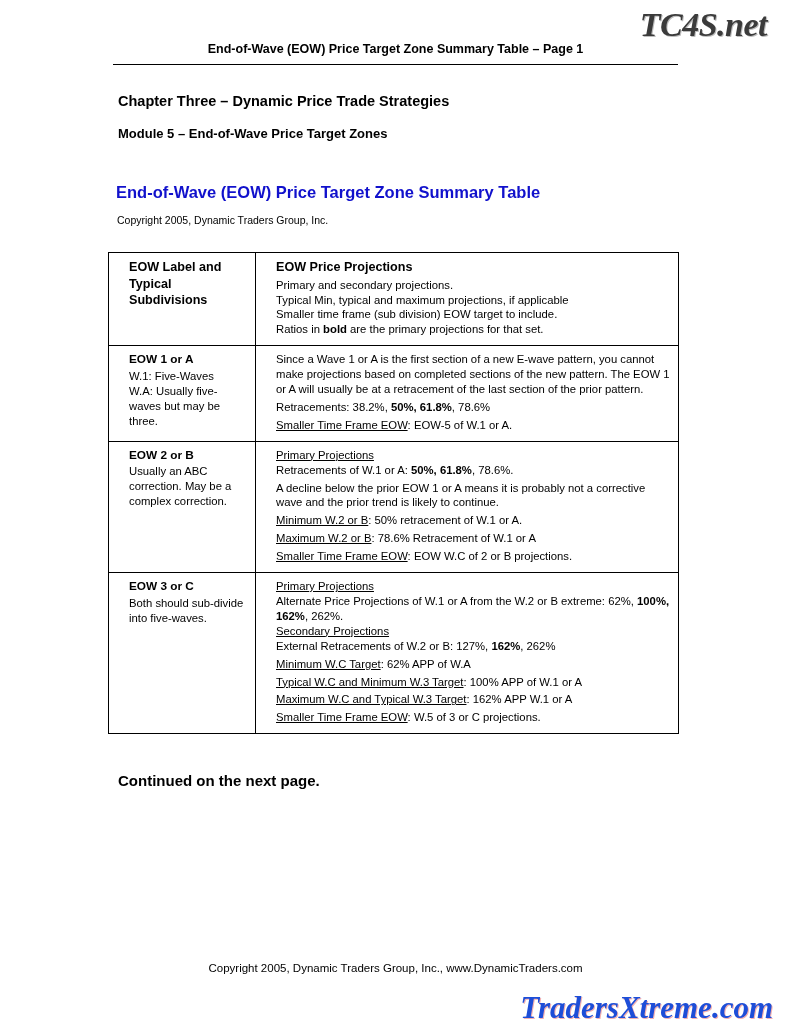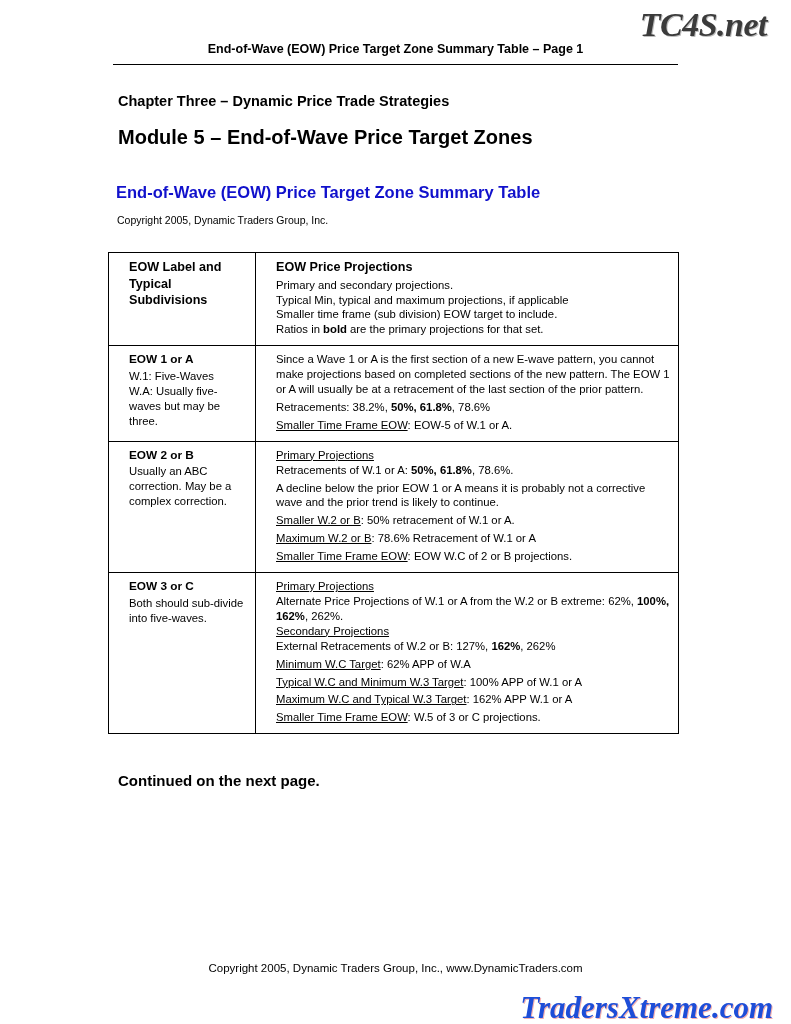--- a/index.html
+++ b/index.html
@@ -54,21 +54,21 @@
     position: absolute;
     left: 118px;
     top: 93px;
     font-size: 14.5px;
     font-weight: bold;
   }
   .mod {
     position: absolute;
     left: 118px;
     top: 126px;
-    font-size: 20px;
+    font-size: 13px;
     font-weight: bold;
   }
   .bluetitle {
     position: absolute;
     left: 116px;
     top: 183px;
     font-size: 16.5px;
     font-weight: bold;
     color: #1111cc;
   }
@@ -202,21 +202,21 @@
 
       <tr>
         <td class="col-left">
           <div class="cell-head-sm">EOW 2 or B</div>
           <span class="ln">Usually an ABC correction. May be a complex correction.</span>
         </td>
         <td class="col-right">
           <span class="ln u">Primary Projections</span>
           <span class="ln"><span>Retracements of W.1 or A: </span><span class="b">50%, 61.8%</span><span>, 78.6%.</span></span>
           <span class="ln sp">A decline below the prior EOW 1 or A means it is probably not a corrective wave and the prior trend is likely to continue.</span>
-          <span class="ln sp"><span class="u">Smaller W.2 or B</span><span>: 50% retracement of W.1 or A.</span></span>
+          <span class="ln sp"><span class="u">Minimum W.2 or B</span><span>: 50% retracement of W.1 or A.</span></span>
           <span class="ln sp"><span class="u">Maximum W.2 or B</span><span>: 78.6% Retracement of W.1 or A</span></span>
           <span class="ln sp"><span class="u">Smaller Time Frame EOW</span><span>: EOW W.C of 2 or B projections.</span></span>
         </td>
       </tr>
 
       <tr>
         <td class="col-left">
           <div class="cell-head-sm">EOW 3 or C</div>
           <span class="ln">Both should sub-divide into five-waves.</span>
         </td>

